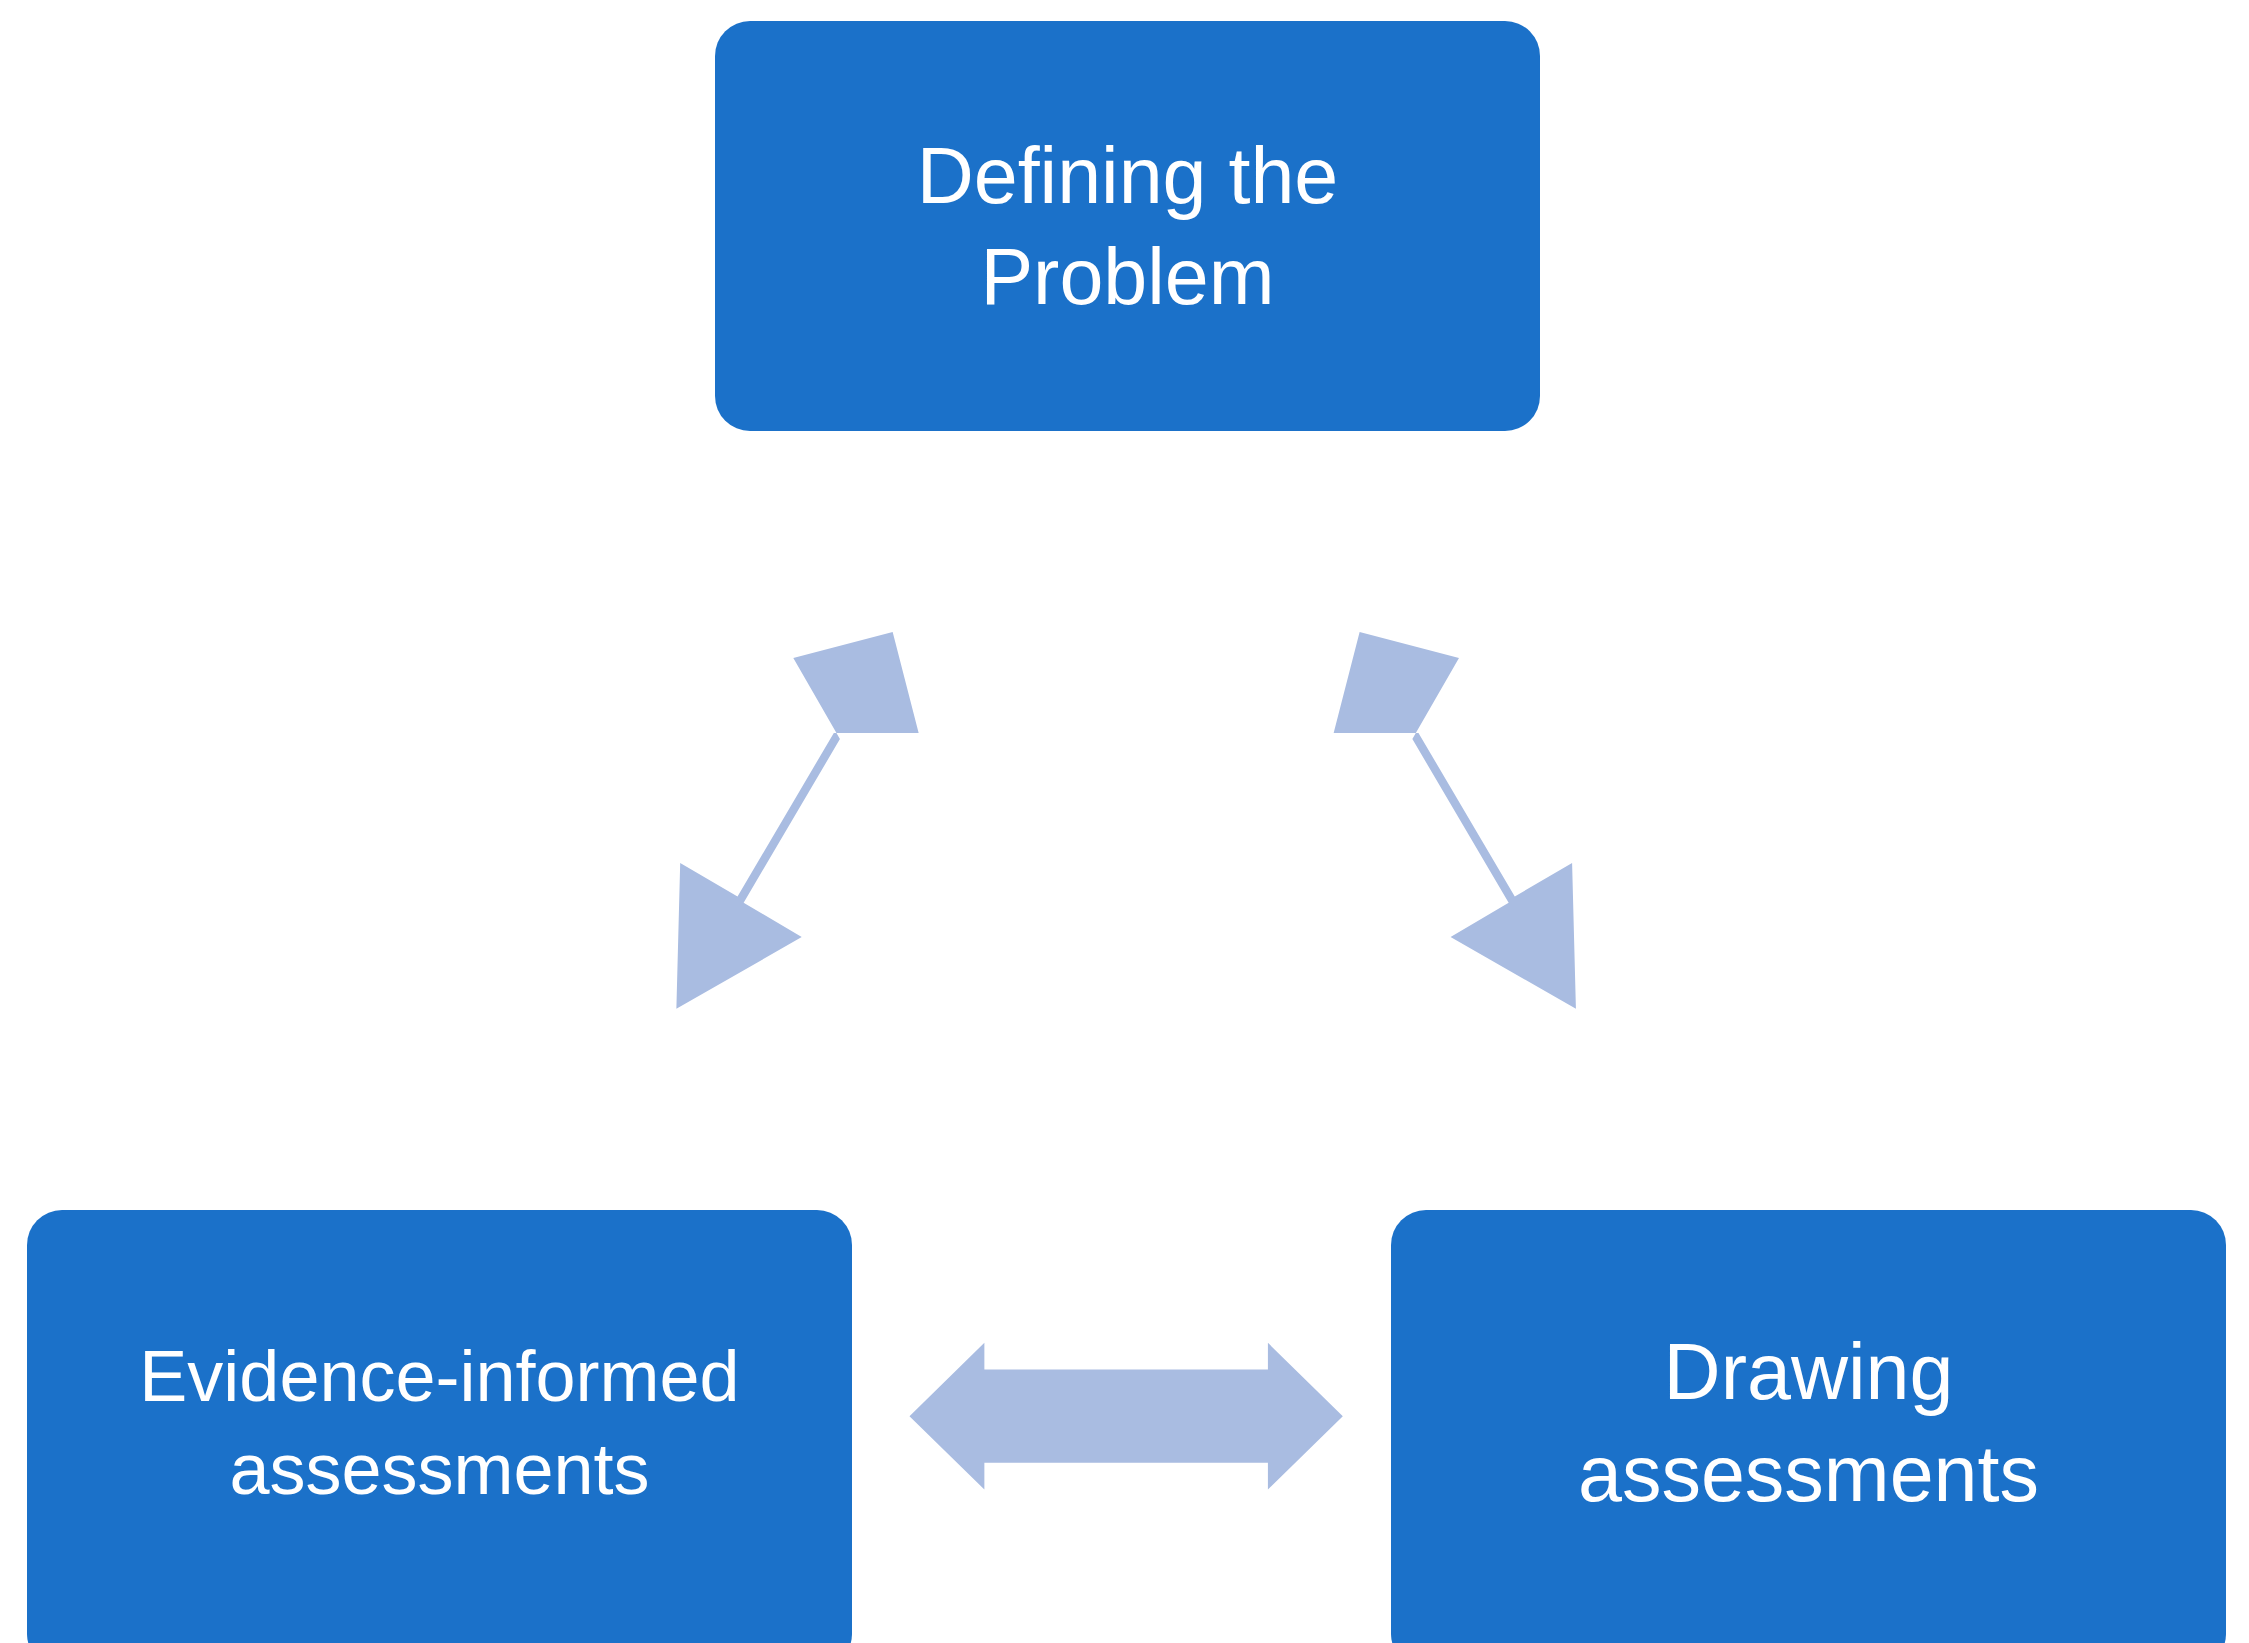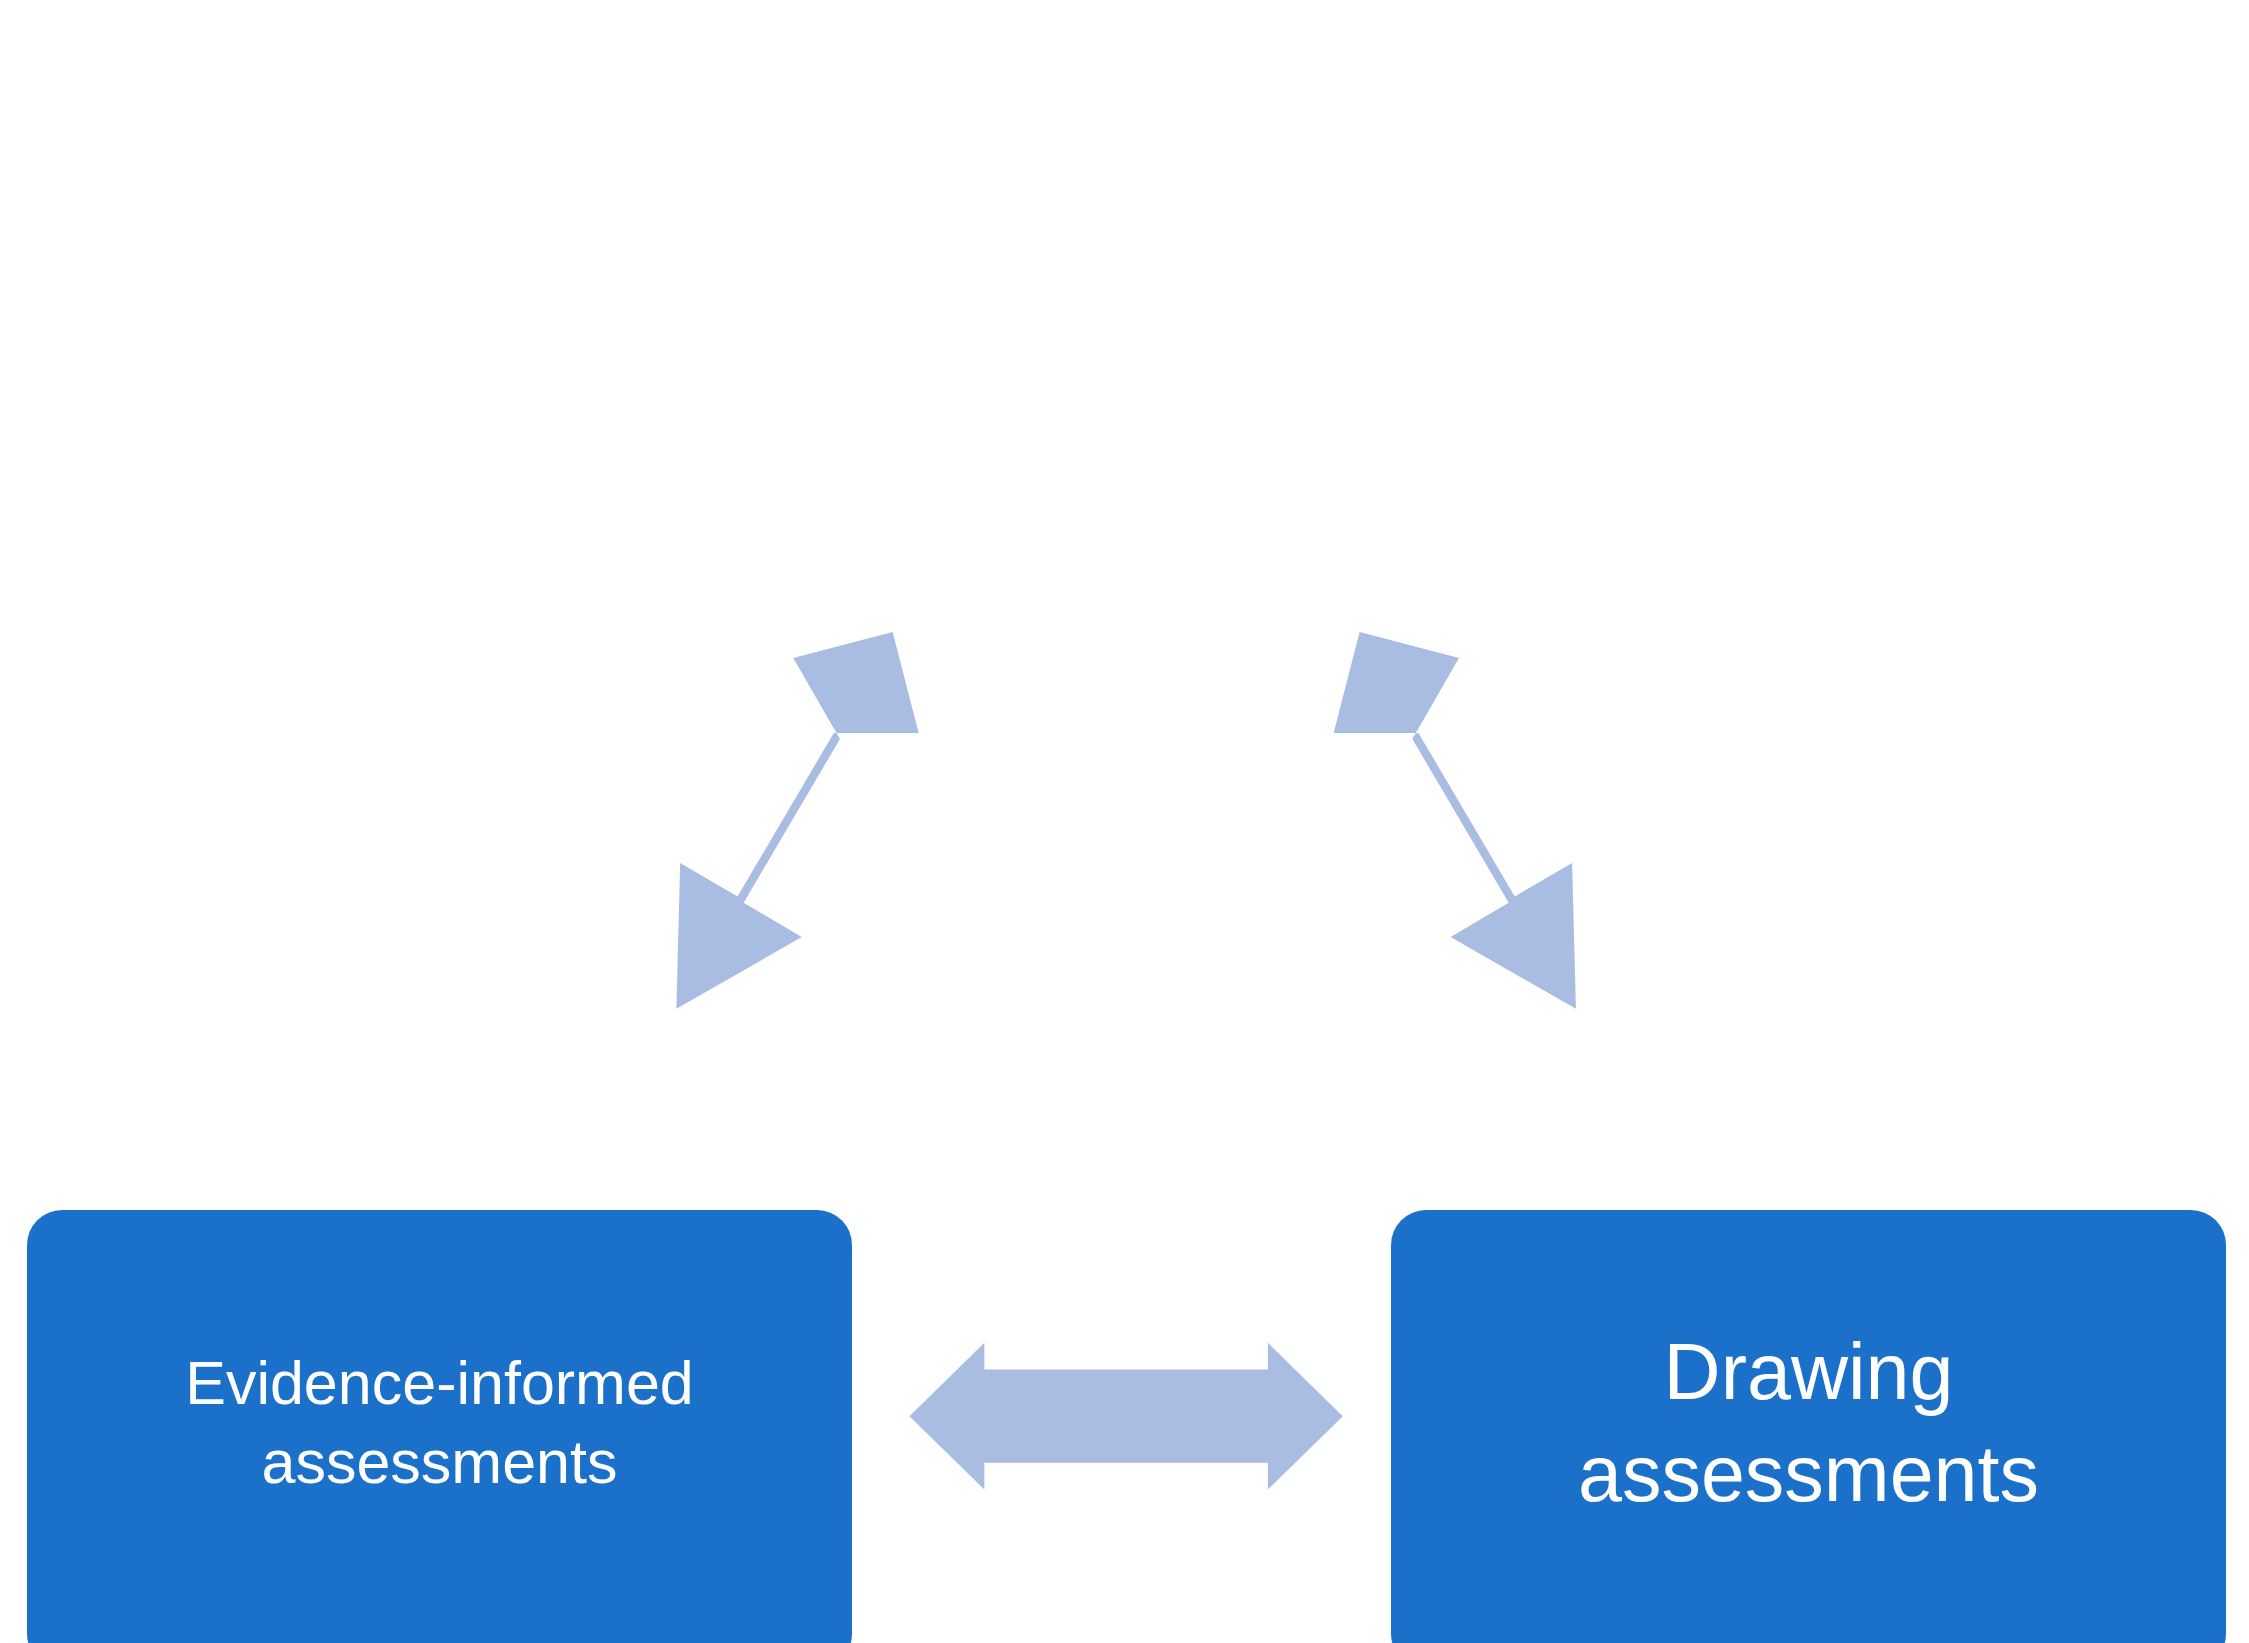--- a/index.html
+++ b/index.html
@@ -44,21 +44,21 @@
     font-size: 79px;
   }
   
   #node-evidence-assessments {
     left: 27px;
     top: 1210px;
     width: 825px;
     height: 459px;
   }
   #node-evidence-assessments .node-label {
-    font-size: 61px;
+    font-size: 72px;
     position: relative;
     top: -17px;
   }
   
   #node-drawing-conclusions {
     left: 1391px;
     top: 1210px;
     width: 835px;
     height: 459px;
   }
@@ -124,20 +124,24 @@
         1757,1853
         1659,1949
         1659,1914
         1288,1914
         1288,1949
       "></polygon>
     </g>
 
   </svg>
 
+  <div class="node-box" id="node-defining-problem">
+    <span class="node-label">Defining the
+Problem</span>
+  </div>
 
   <div class="node-box" id="node-evidence-assessments">
     <span class="node-label">Evidence-informed
 assessments</span>
   </div>
 
   <div class="node-box" id="node-drawing-conclusions">
     <span class="node-label">Drawing
 assessments</span>
   </div>

